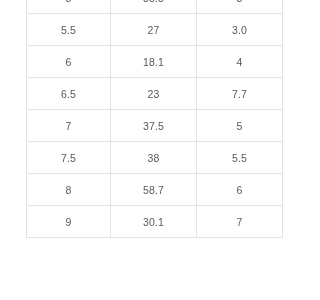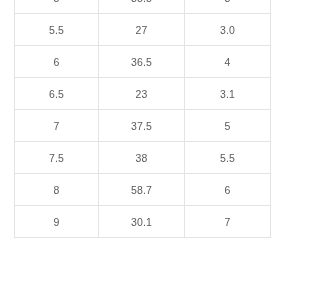--- a/index.html
+++ b/index.html
@@ -14,20 +14,21 @@
     overflow: hidden;
     font-family: "Liberation Sans", sans-serif;
   }
 
   #viewport {
     position: relative;
     width: 300px;
     height: 248px;
     background: #ffffff;
     overflow: hidden;
+    margin-left: 12px;
   }
 
   
   #table-scroll {
     position: absolute;
     left: 0;
     top: -19px;           
     width: 300px;
   }
 
@@ -84,27 +85,27 @@
             <td>35.5</td>
             <td>3</td>
           </tr>
           <tr>
             <td>5.5</td>
             <td>27</td>
             <td>3.0</td>
           </tr>
           <tr>
             <td>6</td>
-            <td>36.5</td>
+            <td>18.1</td>
             <td>4</td>
           </tr>
           <tr>
             <td>6.5</td>
             <td>23</td>
-            <td>3.1</td>
+            <td>7.7</td>
           </tr>
           <tr>
             <td>7</td>
             <td>37.5</td>
             <td>5</td>
           </tr>
           <tr>
             <td>7.5</td>
             <td>38</td>
             <td>5.5</td>

